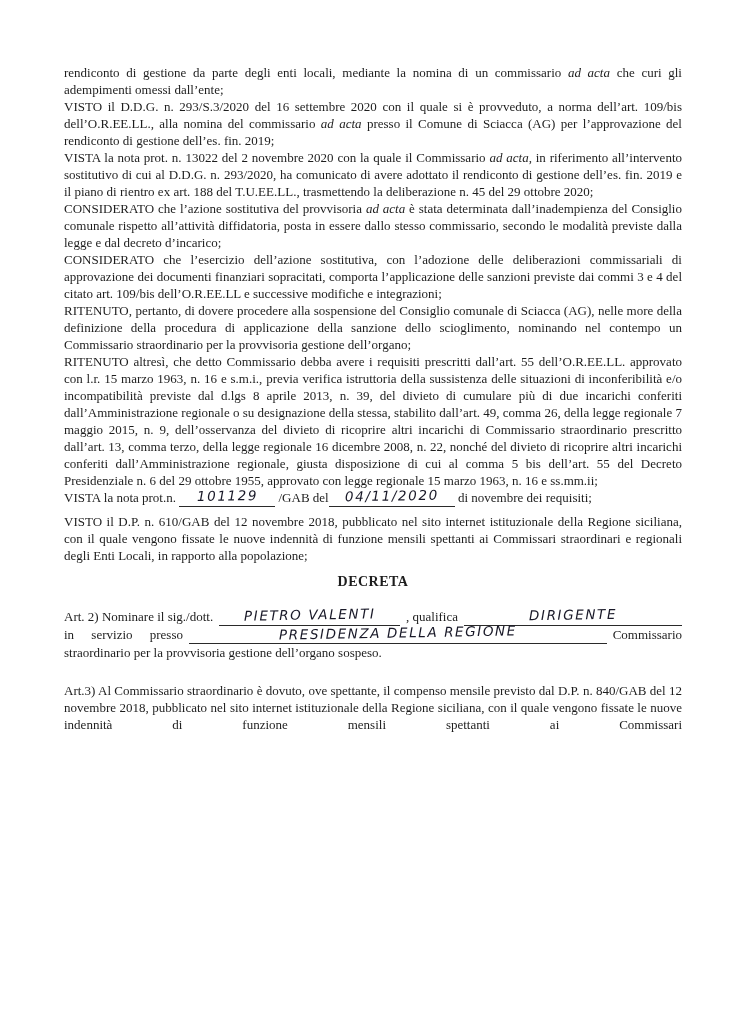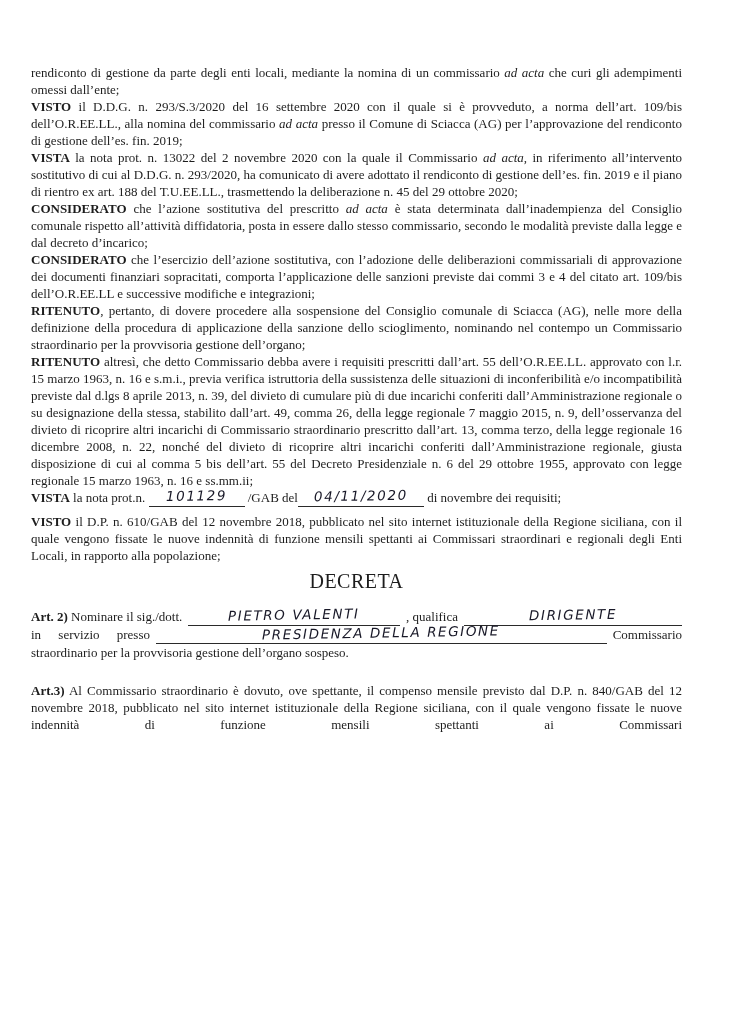--- a/index.html
+++ b/index.html
@@ -1,40 +1,40 @@
 <!DOCTYPE html>
 <html lang="it"><head>
 <meta charset="utf-8">
 <style>
   html,body{margin:0;padding:0;background:#ffffff;}
   .page{
     position:relative;
     width:744px;height:1024px;
     background:#ffffff;
     box-sizing:border-box;
-    padding:64px 62px 0 31px;
+    padding:64px 62px 0 64px;
     font-family:"Liberation Serif", serif;
     font-size:13px;
     line-height:17px;
     color:#1d1d1d;
   }
   .para{margin:0;text-align:justify;}
   .mt-sm{margin-top:6px;}
   .decreta{
     margin:9px 0 18px 0;
     text-align:center;
-    font-weight:normal;
-    font-size:20px;
+    font-weight:bold;
+    font-size:14px;
     letter-spacing:0.5px;
     font-family:"Liberation Serif", serif;
   }
   .art{margin-top:9px;}
   .art3{margin-top:21px;}
   .justify-last{text-align-last:justify;}
-  .run-b{font-weight:bold;}
+  .run-b{font-weight:normal;}
   .run-i{font-style:italic;}
   .run-sp{word-spacing:14px;}
   
   .run-fill{
     display:inline-block;
     border-bottom:1.6px solid #2a2a2a;
     text-align:center;
     padding:0 4px;
     vertical-align:baseline;
   }
@@ -54,21 +54,21 @@
   }
 </style>
 </head>
 <body>
 
 <div class="page">
 
   <p class="para"><span class="">rendiconto di gestione da parte degli enti locali, mediante la nomina di un commissario </span><span class="run-i">ad acta</span><span class=""> che curi gli adempimenti omessi dall’ente;</span></p>
   <p class="para"><span class="run-b">VISTO</span><span class=""> il D.D.G. n. 293/S.3/2020 del 16 settembre 2020 con il quale si è provveduto, a norma dell’art. 109/bis dell’O.R.EE.LL., alla nomina del commissario </span><span class="run-i">ad acta</span><span class=""> presso il Comune di Sciacca (AG) per l’approvazione del rendiconto di gestione dell’es. fin. 2019;</span></p>
   <p class="para"><span class="run-b">VISTA</span><span class=""> la nota prot. n. 13022 del 2 novembre 2020 con la quale il Commissario </span><span class="run-i">ad acta</span><span class="">, in riferimento all’intervento sostitutivo di cui al D.D.G. n. 293/2020, ha comunicato di avere adottato il rendiconto di gestione dell’es. fin. 2019 e il piano di rientro ex art. 188 del T.U.EE.LL., trasmettendo la deliberazione n. 45 del 29 ottobre 2020;</span></p>
-  <p class="para"><span class="run-b">CONSIDERATO</span><span class=""> che l’azione sostitutiva del prescritto </span><span class="run-i">ad acta</span><span class=""> è stata determinata dall’inadempienza del Consiglio comunale rispetto all’attività diffidatoria, posta in essere dallo stesso commissario, secondo le modalità previste dalla legge e dal decreto d’incarico;</span></p>
+  <p class="para"><span class="run-b">CONSIDERATO</span><span class=""> che l’azione sostitutiva del provvisoria </span><span class="run-i">ad acta</span><span class=""> è stata determinata dall’inadempienza del Consiglio comunale rispetto all’attività diffidatoria, posta in essere dallo stesso commissario, secondo le modalità previste dalla legge e dal decreto d’incarico;</span></p>
   <p class="para"><span class="run-b">CONSIDERATO</span><span class=""> che l’esercizio dell’azione sostitutiva, con l’adozione delle deliberazioni commissariali di approvazione dei documenti finanziari sopracitati, comporta l’applicazione delle sanzioni previste dai commi 3 e 4 del citato art. 109/bis dell’O.R.EE.LL e successive modifiche e integrazioni;</span></p>
   <p class="para"><span class="run-b">RITENUTO</span><span class="">, pertanto, di dovere procedere alla sospensione del Consiglio comunale di Sciacca (AG), nelle more della definizione della procedura di applicazione della sanzione dello scioglimento, nominando nel contempo un Commissario straordinario per la provvisoria gestione dell’organo;</span></p>
   <p class="para"><span class="run-b">RITENUTO</span><span class=""> altresì, che detto Commissario debba avere i requisiti prescritti dall’art. 55 dell’O.R.EE.LL. approvato con l.r. 15 marzo 1963, n. 16 e s.m.i., previa verifica istruttoria della sussistenza delle situazioni di inconferibilità e/o incompatibilità previste dal d.lgs 8 aprile 2013, n. 39, del divieto di cumulare più di due incarichi conferiti dall’Amministrazione regionale o su designazione della stessa, stabilito dall’art. 49, comma 26, della legge regionale 7 maggio 2015, n. 9, dell’osservanza del divieto di ricoprire altri incarichi di Commissario straordinario prescritto dall’art. 13, comma terzo, della legge regionale 16 dicembre 2008, n. 22, nonché del divieto di ricoprire altri incarichi conferiti dall’Amministrazione regionale, giusta disposizione di cui al comma 5 bis dell’art. 55 del Decreto Presidenziale n. 6 del 29 ottobre 1955, approvato con legge regionale 15 marzo 1963, n. 16 e ss.mm.ii;</span></p>
   <p class="para"><span class="run-b">VISTA</span><span class=""> la nota prot.n. </span><span class="run-fill run-hw" style="min-width: 88px;"><span class="hw-text">101129</span></span><span class=""> /GAB del</span><span class="run-fill run-hw" style="min-width: 118px;"><span class="hw-text">04/11/2020</span></span><span class=""> di novembre dei requisiti;</span></p>
   <p class="para mt-sm"><span class="run-b">VISTO</span><span class=""> il D.P. n. 610/GAB del 12 novembre 2018, pubblicato nel sito internet istituzionale della Regione siciliana, con il quale vengono fissate le nuove indennità di funzione mensili spettanti ai Commissari straordinari e regionali degli Enti Locali, in rapporto alla popolazione;</span></p>
 
   <h2 class="decreta">DECRETA</h2>
 
 
   <div class="art">

